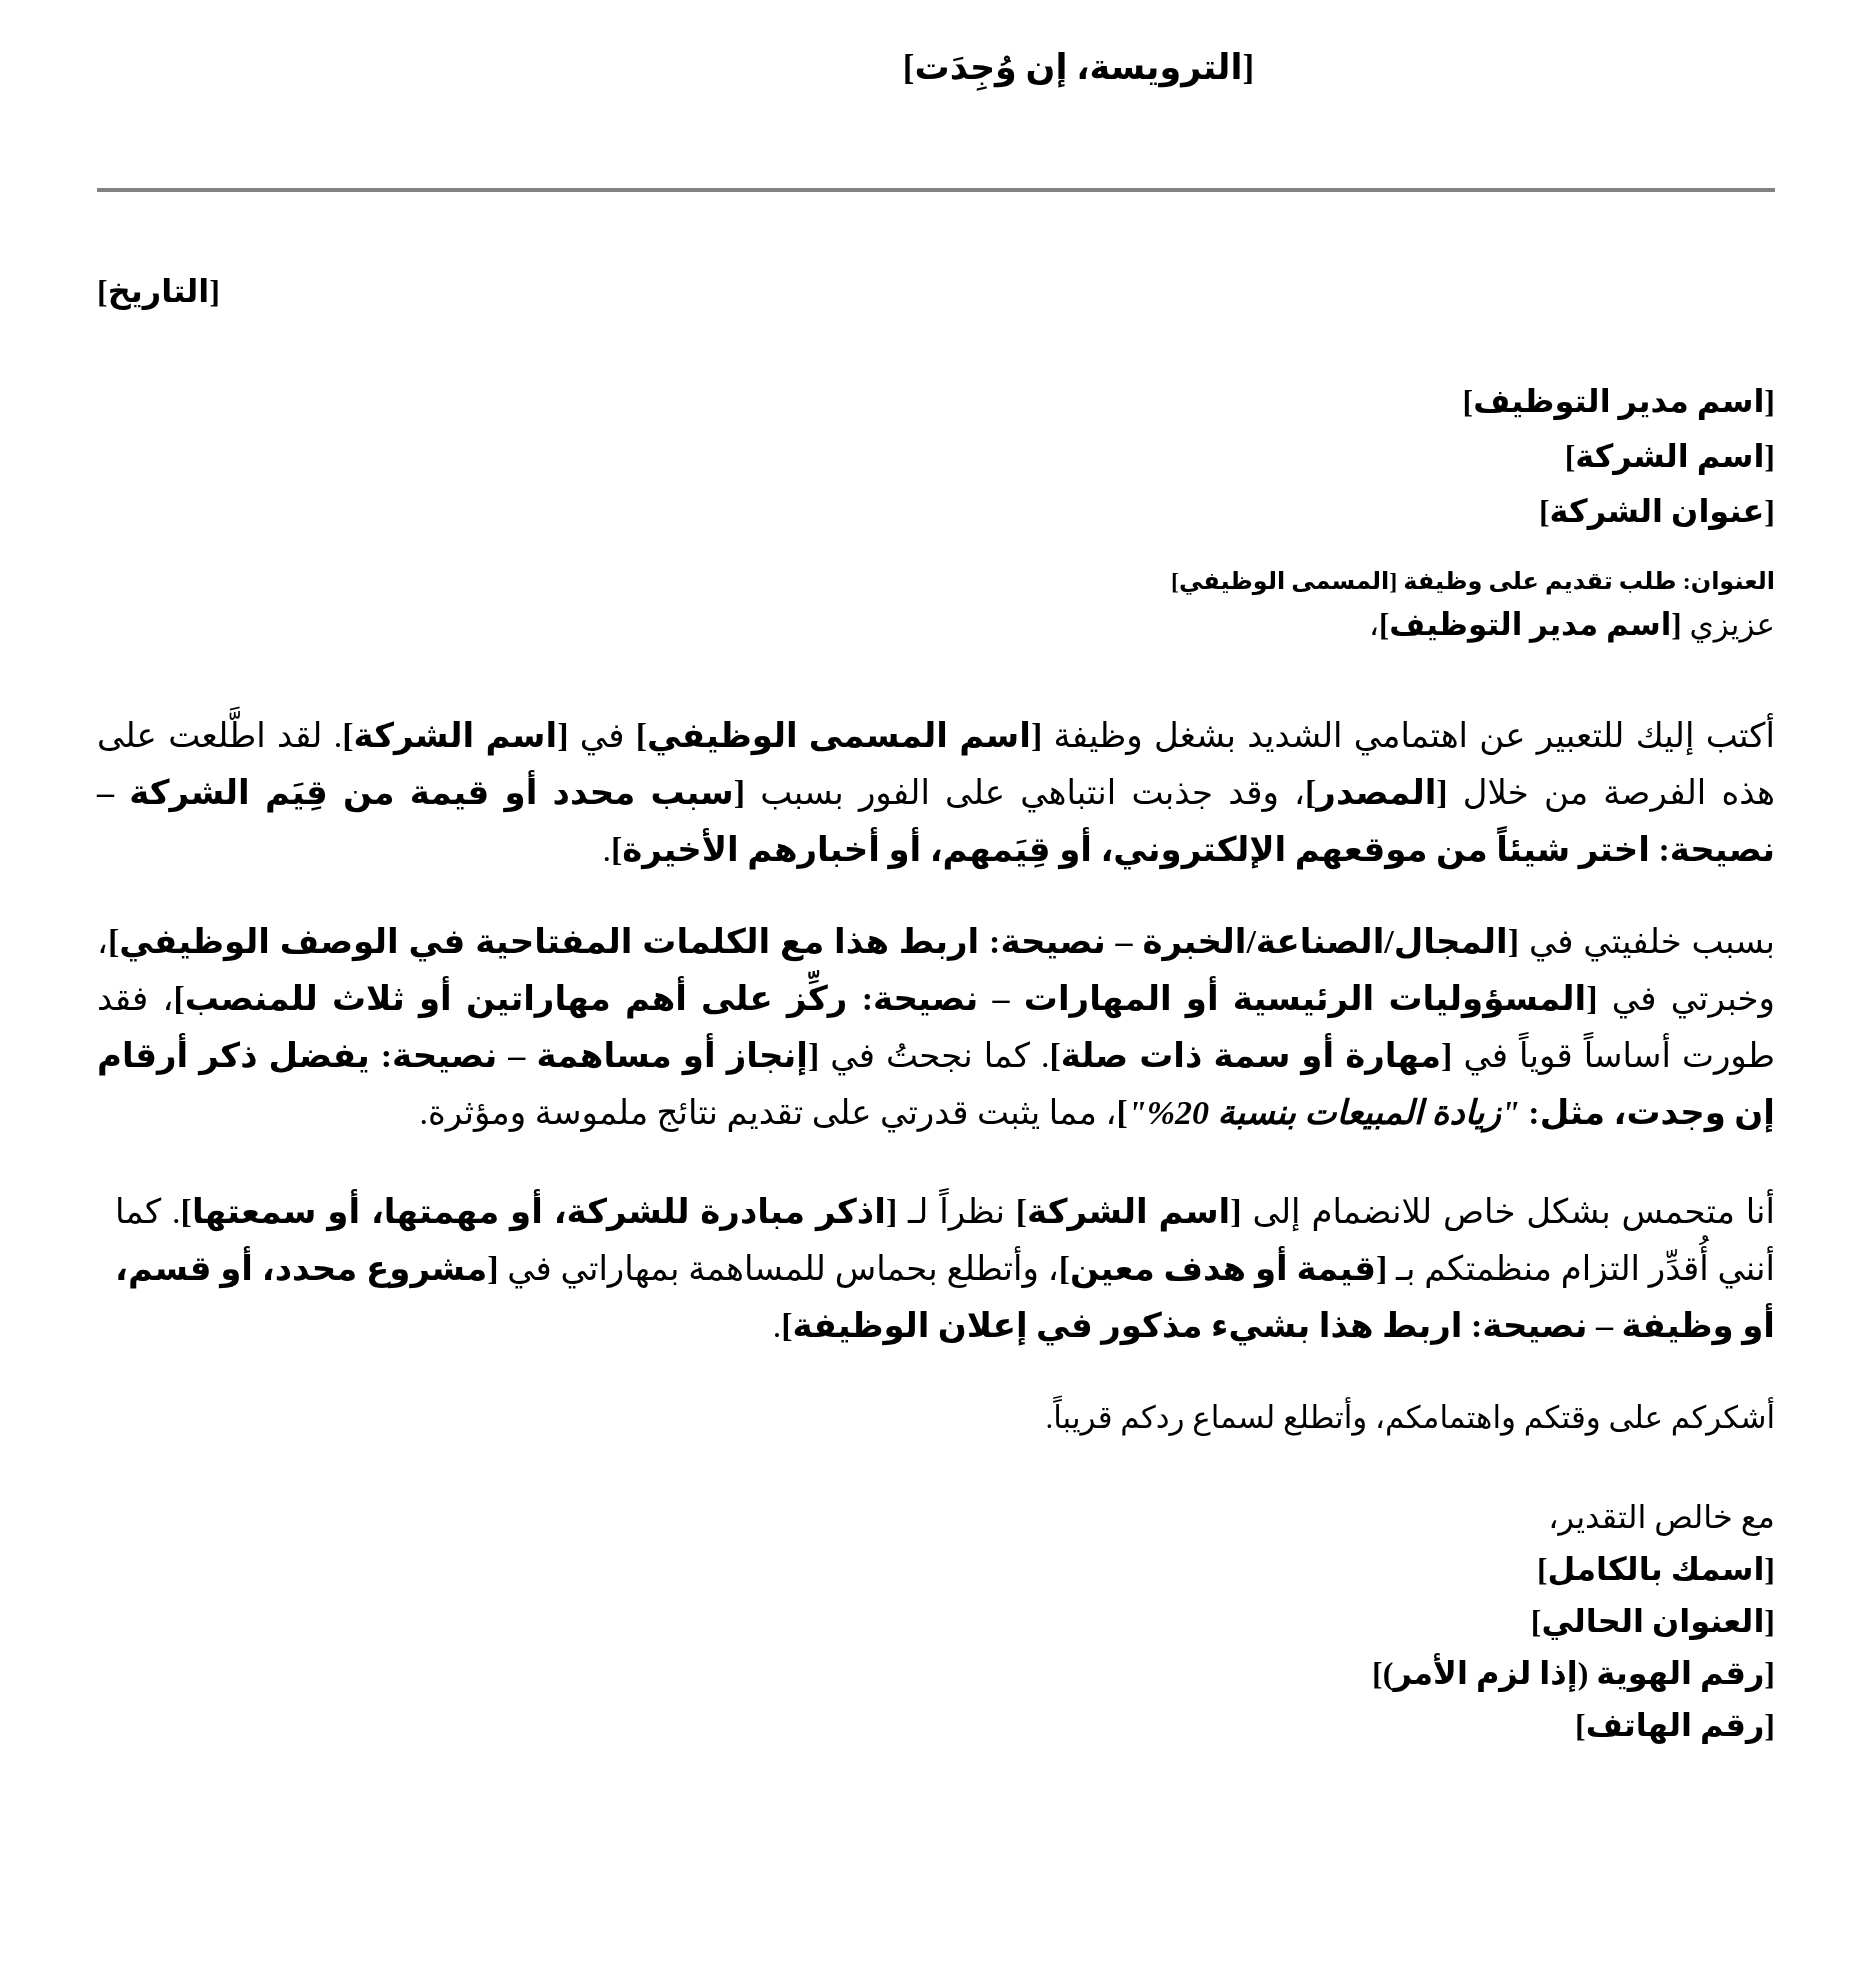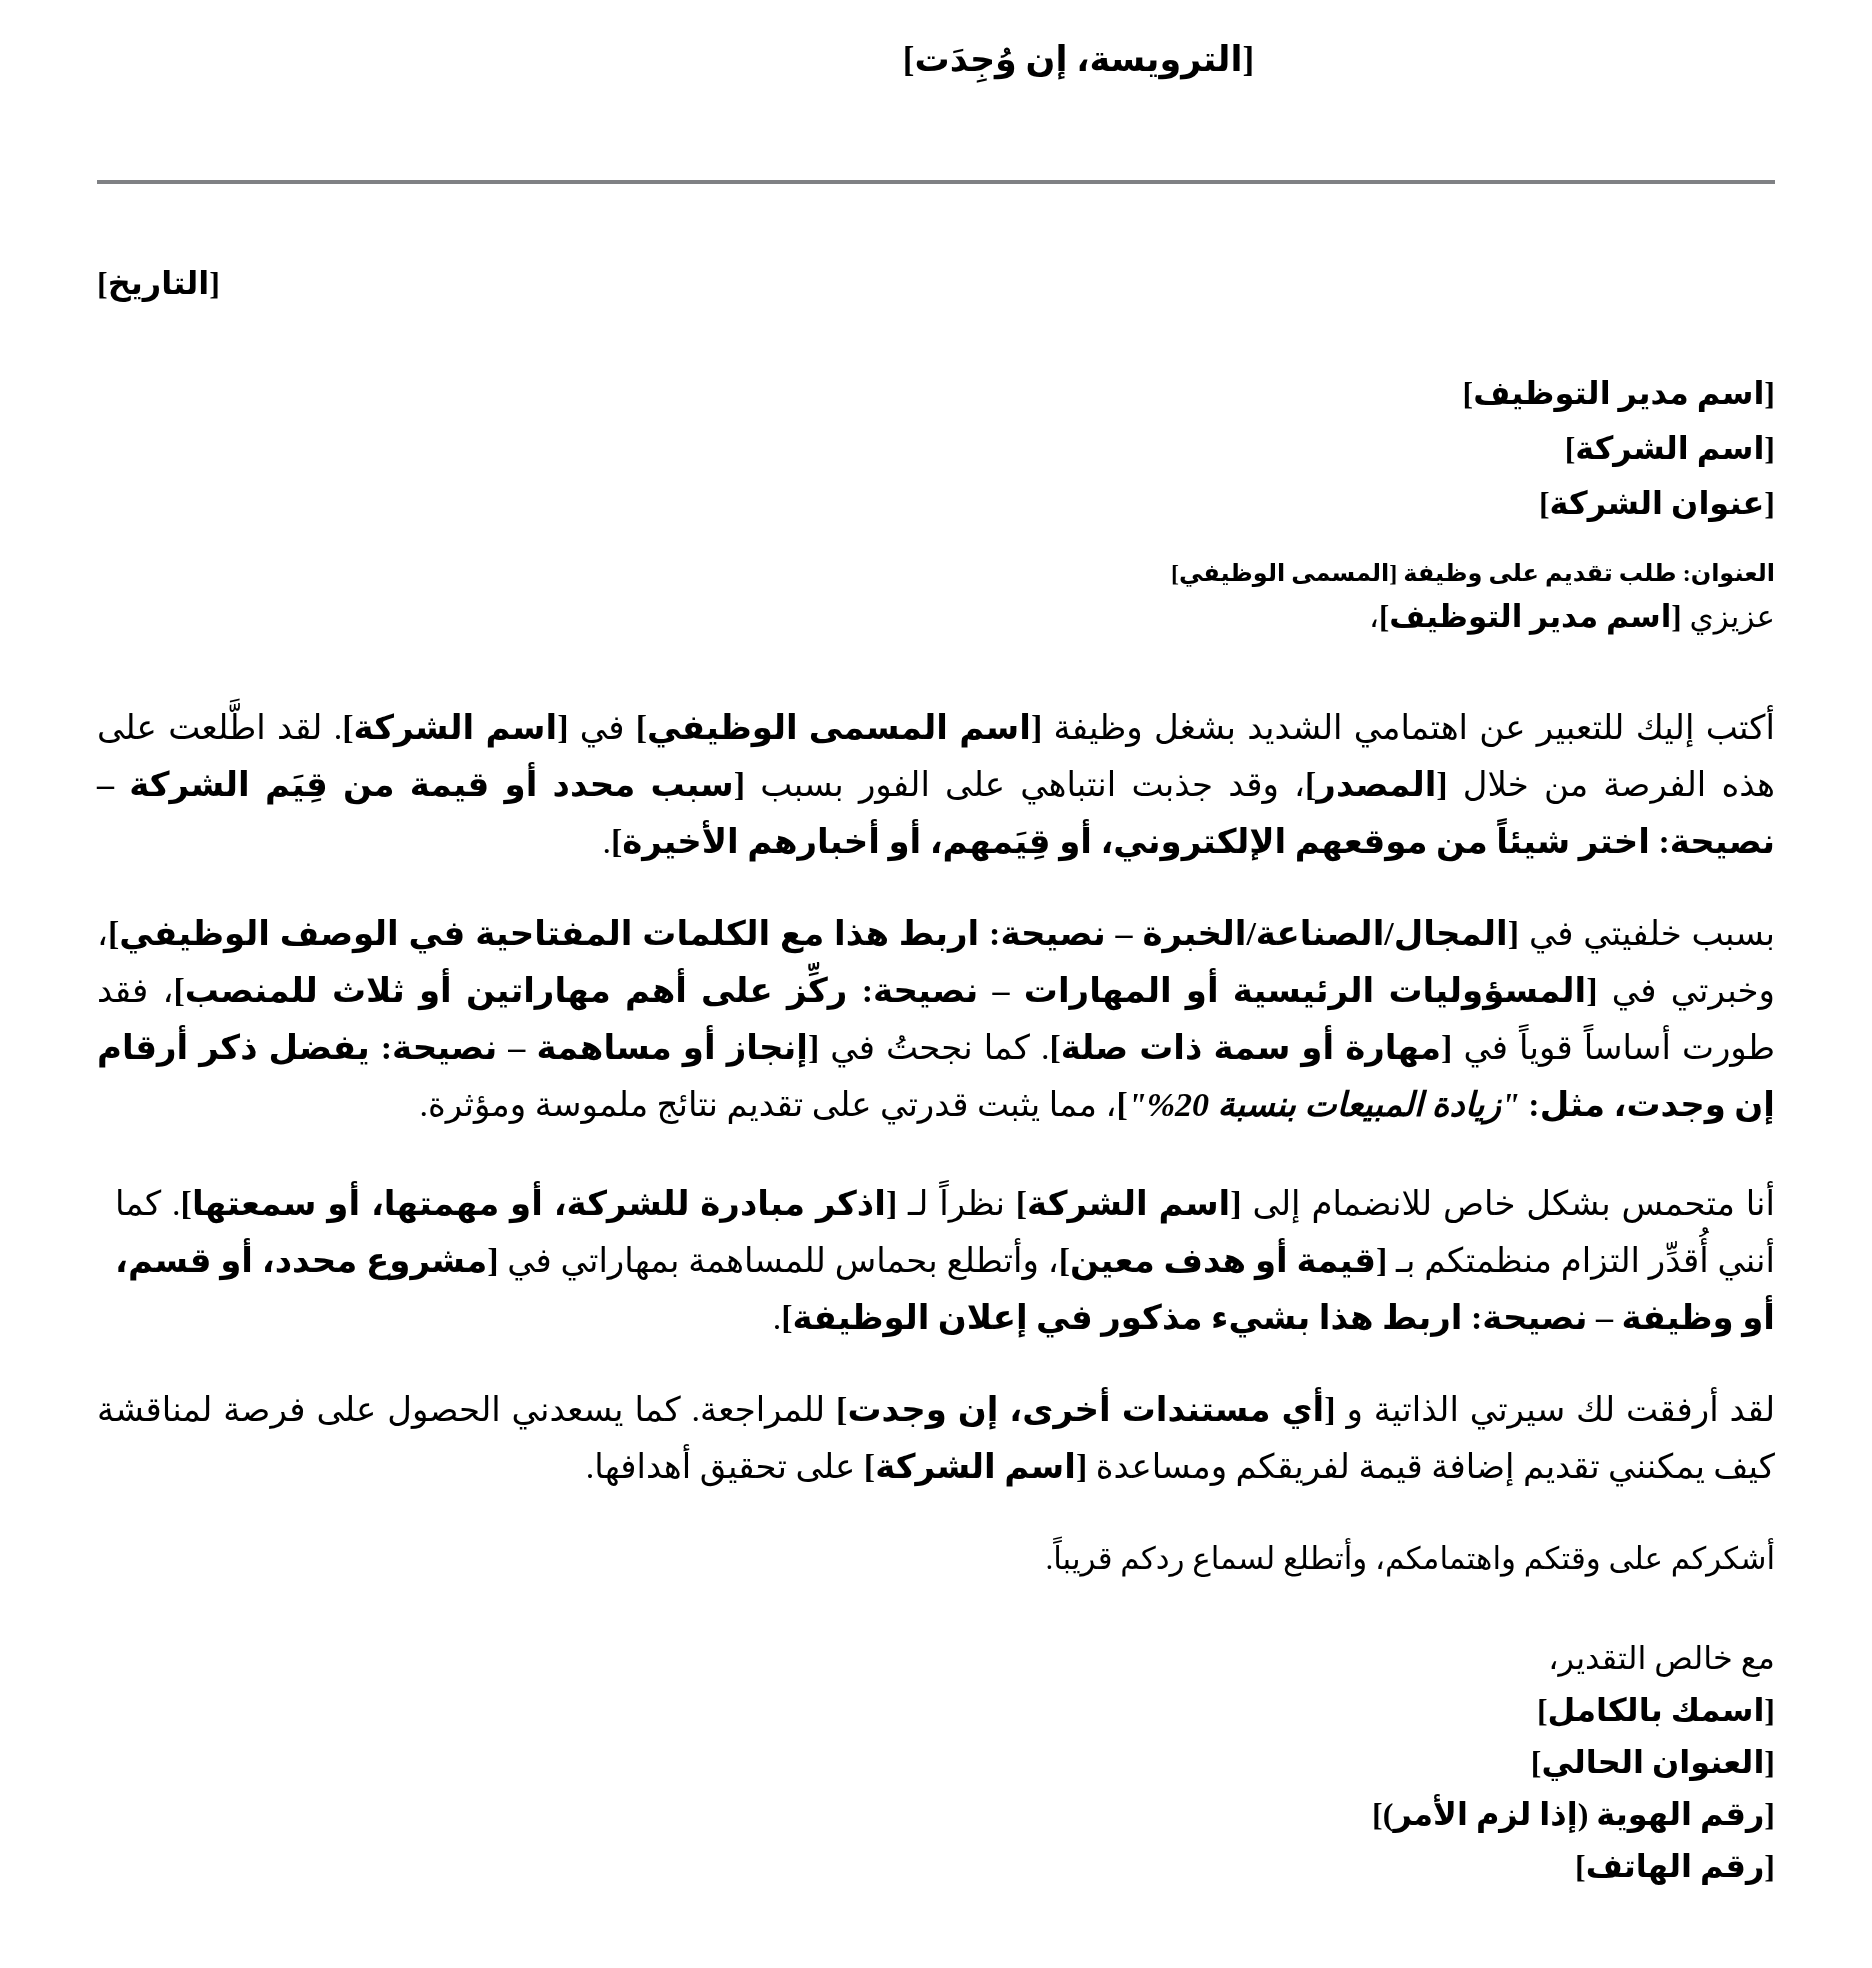--- a/index.html
+++ b/index.html
@@ -11,21 +11,21 @@
     width: 1872px;
     height: 1969px;
     font-family: "Liberation Serif", "DejaVu Serif", "DejaVu Sans", serif;
     color: #000000;
     overflow: hidden;
   }
   .page {
     box-sizing: border-box;
     width: 1872px;
     height: 1969px;
-    padding: 0 97px;
+    padding: 8px 97px;
     direction: rtl;
   }
   .header-note {
     text-align: center;
     font-weight: bold;
     font-size: 35px;
     line-height: 43px;
     padding-top: 38px;
     margin-left: 285px; 
   }
@@ -112,21 +112,20 @@
   <div class="subject-line">العنوان: طلب تقديم على وظيفة [المسمى الوظيفي]</div>
 
   <div class="salutation"><span>عزيزي </span><span class="b">[اسم مدير التوظيف]</span><span>،</span></div>
 
   <div class="para para-1"><span>أكتب إليك للتعبير عن اهتمامي الشديد بشغل وظيفة </span><span class="b">[اسم المسمى الوظيفي]</span><span> في </span><span class="b">[اسم الشركة]</span><span>. لقد اطَّلعت على هذه الفرصة من خلال </span><span class="b">[المصدر]</span><span>، وقد جذبت انتباهي على الفور بسبب </span><span class="b">[سبب محدد أو قيمة من قِيَم الشركة – نصيحة: اختر شيئاً من موقعهم الإلكتروني، أو قِيَمهم، أو أخبارهم الأخيرة]</span><span>.</span></div>
 
   <div class="para para-2"><span>بسبب خلفيتي في </span><span class="b">[المجال/الصناعة/الخبرة – نصيحة: اربط هذا مع الكلمات المفتاحية في الوصف الوظيفي]</span><span>، وخبرتي في </span><span class="b">[المسؤوليات الرئيسية أو المهارات – نصيحة: ركِّز على أهم مهاراتين أو ثلاث للمنصب]</span><span>، فقد طورت أساساً قوياً في </span><span class="b">[مهارة أو سمة ذات صلة]</span><span>. كما نجحتُ في </span><span class="b">[إنجاز أو مساهمة – نصيحة: يفضل ذكر أرقام إن وجدت، مثل: </span><span class="b i">"زيادة المبيعات بنسبة 20%"</span><span class="b">]</span><span>، مما يثبت قدرتي على تقديم نتائج ملموسة ومؤثرة.</span></div>
 
   <div class="para para-3"><span>أنا متحمس بشكل خاص للانضمام إلى </span><span class="b">[اسم الشركة]</span><span> نظراً لـ </span><span class="b">[اذكر مبادرة للشركة، أو مهمتها، أو سمعتها]</span><span>. كما أنني أُقدِّر التزام منظمتكم بـ </span><span class="b">[قيمة أو هدف معين]</span><span>، وأتطلع بحماس للمساهمة بمهاراتي في </span><span class="b">[مشروع محدد، أو قسم، أو وظيفة – نصيحة: اربط هذا بشيء مذكور في إعلان الوظيفة]</span><span>.</span></div>
 
-  <div class="para para-4"><span>لقد أرفقت لك سيرتي الذاتية و </span><span class="b">[أي مستندات أخرى، إن وجدت]</span><span> للمراجعة. كما يسعدني الحصول على فرصة لمناقشة كيف يمكنني تقديم إضافة قيمة لفريقكم ومساعدة </span><span class="b">[اسم الشركة]</span><span> على تحقيق أهدافها.</span></div>
 
   <div class="closing-para">أشكركم على وقتكم واهتمامكم، وأتطلع لسماع ردكم قريباً.</div>
 
   <div class="signoff-block">مع خالص التقدير،</div>
 
   <div class="signature-block">
       <div>[اسمك بالكامل]</div>
       <div>[العنوان الحالي]</div>
       <div>[رقم الهوية (إذا لزم الأمر)]</div>
       <div>[رقم الهاتف]</div>

